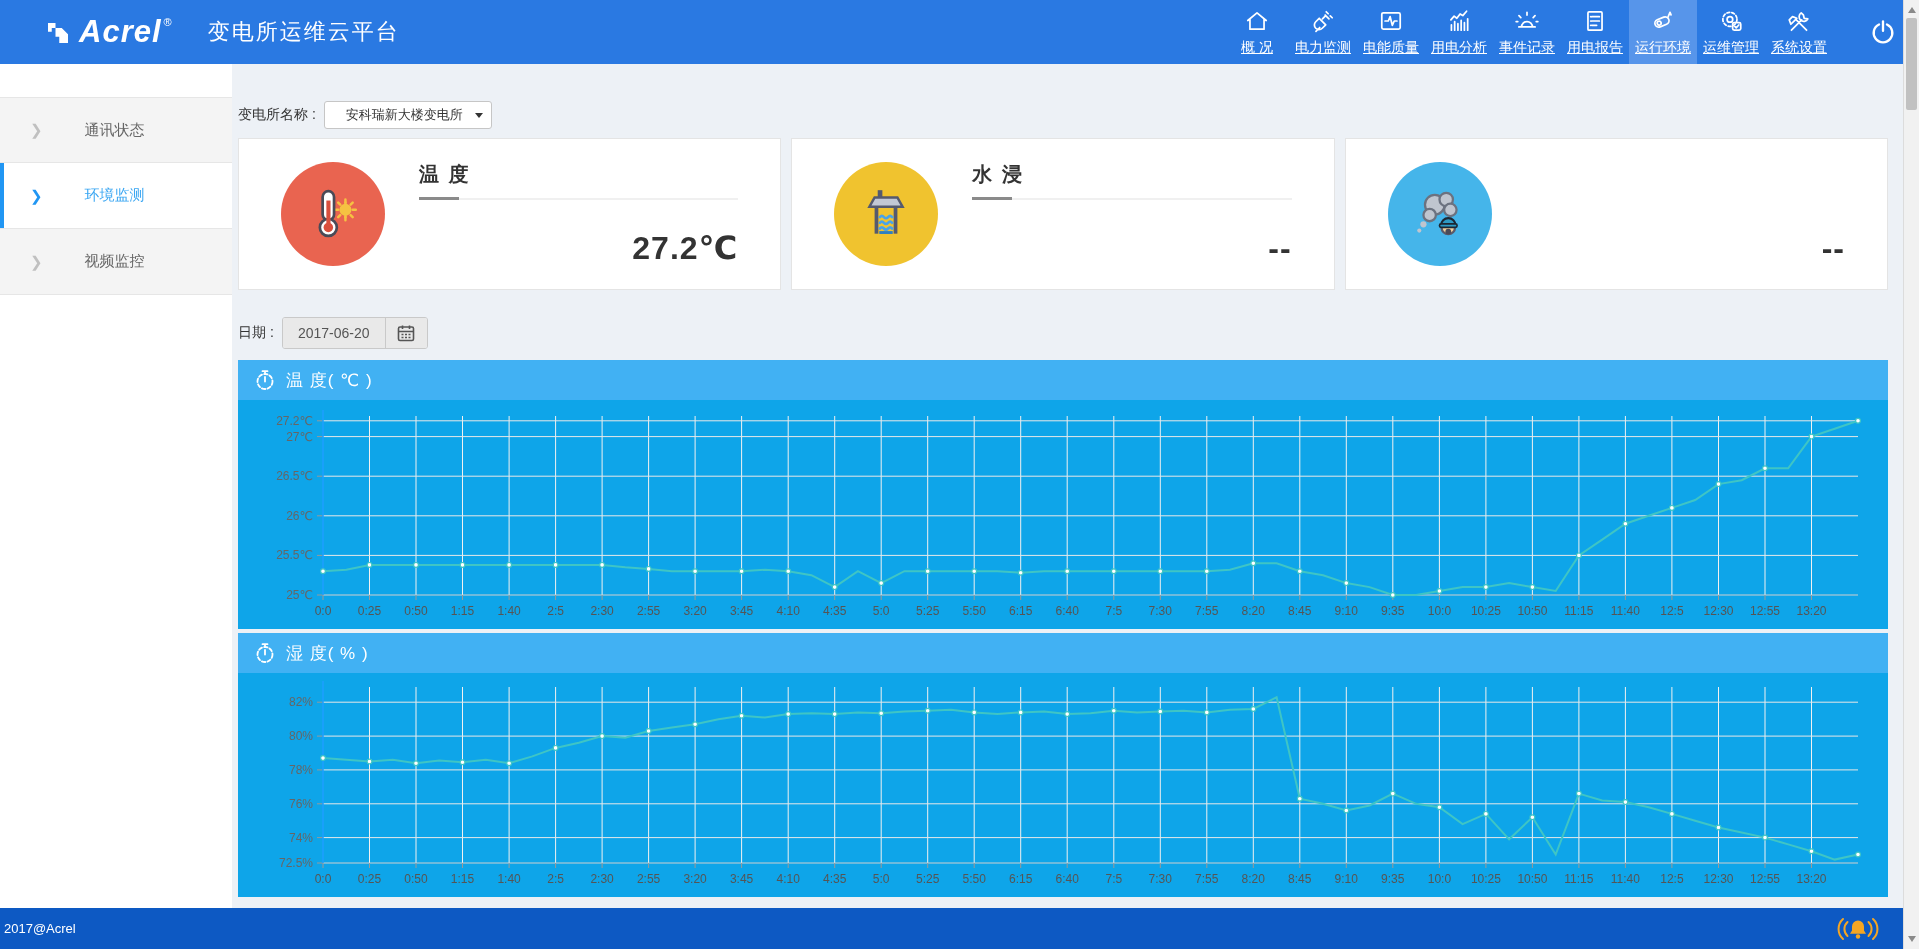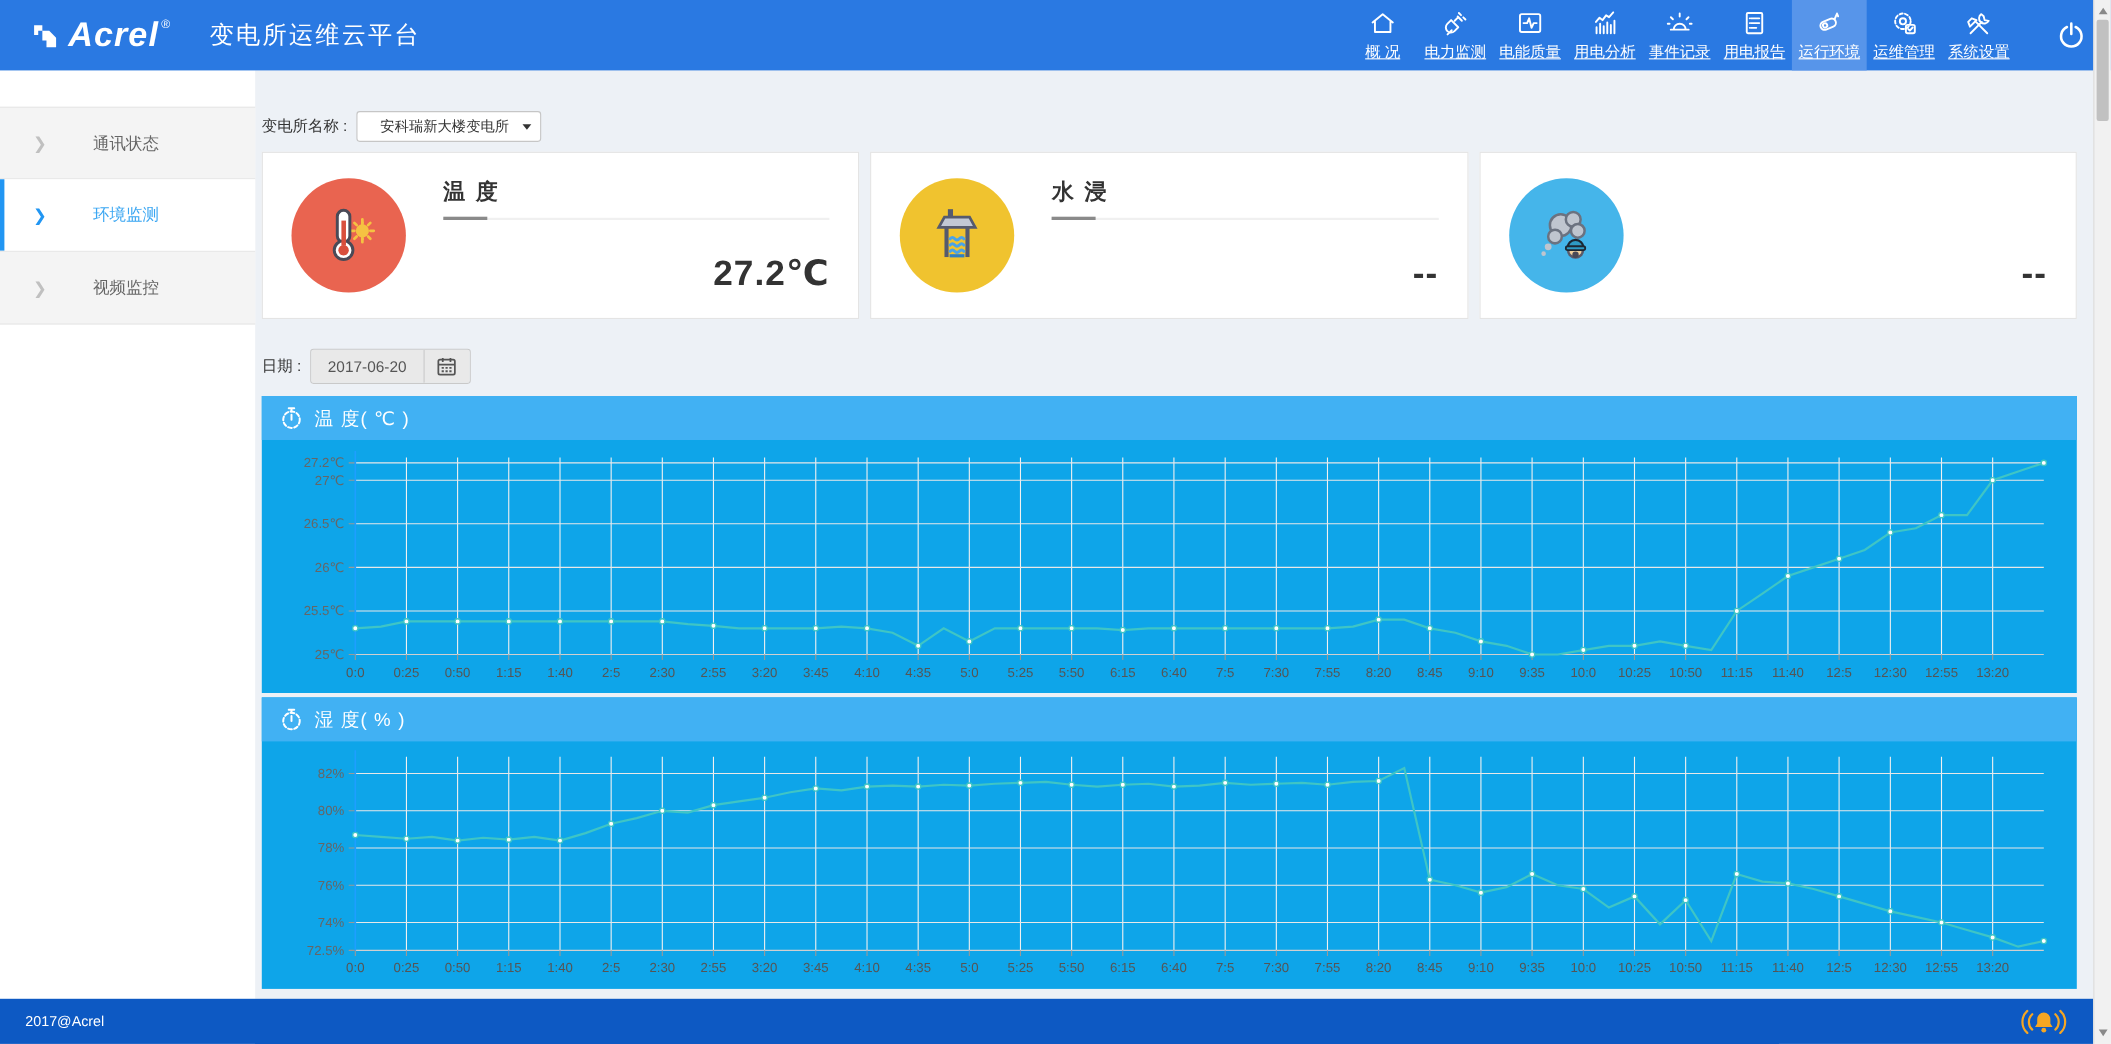--- a/index.html
+++ b/index.html
@@ -1,21 +1,21 @@
 <!DOCTYPE html>
 <html><head>
 <meta charset="utf-8">
 <style>
   * { box-sizing: border-box; margin: 0; padding: 0; }
   html,body { width:1919px; height:949px; overflow:hidden; }
   body { font-family:"Liberation Sans","DejaVu Sans",sans-serif; background:#edf1f6; position:relative; }
 
   
   .header { position:absolute; left:0; top:0; width:1919px; height:64px; background:#2a79e2; display:flex; align-items:center; z-index:5; }
-  .logo-wrap { display:flex; align-items:flex-start; padding-left:26px; color:#fff; }
+  .logo-wrap { display:flex; align-items:flex-start; padding-left:43px; color:#fff; }
   .logo-mark { margin-top:8px; }
   .logo-text { font-size:31px; font-weight:bold; font-style:italic; letter-spacing:1px; margin-left:6px; line-height:44px; }
   .logo-reg { font-size:11px; margin-top:6px; margin-left:2px; }
   .app-title { color:#fff; font-size:22px; margin-left:36px; letter-spacing:2px; align-self:center; }
   .nav { margin-left:auto; display:flex; align-items:stretch; height:100%; padding-right:14px; }
   .nav-item { min-width:64px; padding:0 6px; display:flex; flex-direction:column; align-items:center; justify-content:center; gap:5px; color:#fff; cursor:pointer;text-decoration:underline; }
   .nav-item.active { background:#5795ea; }
   .nav-label { font-size:14px; white-space:nowrap; }
   .nav-power { width:72px; display:flex; align-items:center; justify-content:center; cursor:pointer; }
 
@@ -29,38 +29,38 @@
 
   
   .content { position:absolute; left:232px; top:64px; right:16px; bottom:41px; padding:36px 15px 0 6px; overflow:hidden; }
 
   .select-row { display:flex; align-items:center; height:30px; margin-bottom:8px; }
   .row-label { font-size:14px; color:#333; }
   .station-select { margin-left:8px; width:168px; height:28px; background:#fff; border:1px solid #c6c6c6; border-radius:3px; font-size:13px; color:#333; display:flex; align-items:center; padding:0 22px 0 21px; position:relative; cursor:pointer; }
   .caret { position:absolute; right:8px; top:11px; width:0; height:0; border-left:4px solid transparent; border-right:4px solid transparent; border-top:5px solid #333; }
 
   .cards { display:flex; gap:10px; margin-bottom:27px; }
-  .card { flex:1; background:#fff; border:1px solid #e4e4e4; height:152px; display:flex; align-items:center; padding:0 26px; }
+  .card { flex:1; background:#fff; border:1px solid #e4e4e4; height:152px; display:flex; align-items:center; padding:0 42px; }
   .card-icon { width:104px; height:104px; border-radius:50%; flex:none; display:flex; align-items:center; justify-content:center; }
   .card-body { flex:1; margin-left:34px; display:flex; flex-direction:column; height:106px; }
   .card-title { font-size:20px; color:#333; font-weight:bold; letter-spacing:2px; padding-bottom:10px; border-bottom:2px solid #f0f0f0; position:relative; }
   .card-title::after { content:""; position:absolute; left:0; bottom:-2px; width:40px; height:3px; background:#8a8a8a; }
   .card-value { margin-top:auto; font-size:32px; font-weight:bold; color:#333; text-align:right; letter-spacing:1px; }
 
   .date-row { display:flex; align-items:center; margin-bottom:11px; }
   .date-group { margin-left:8px; display:flex; border:1px solid #c9c9c9; border-radius:3px; overflow:hidden; }
   .date-input { width:102px; height:30px; background:#e9e9e9; display:flex; align-items:center; justify-content:center; font-size:14px; color:#555; }
   .date-btn { width:42px; height:30px; background:#e9e9e9; border-left:1px solid #c9c9c9; display:flex; align-items:center; justify-content:center; cursor:pointer; }
 
   .panel { background:#0ea5e9; margin-bottom:4px; }
   .panel-header { height:40px; background:#41b1f3; color:#fff; display:flex; align-items:center; padding-left:16px; font-size:17px; letter-spacing:1px; gap:10px; }
   .panel-chart { width:100%; overflow:hidden; }
 
   
-  .footer { position:absolute; left:0; bottom:0; width:1903px; height:41px; background:#0d59c3; color:#fff; display:flex; align-items:center; padding-left:23px; font-size:13px; z-index:6; }
+  .footer { position:absolute; left:0; bottom:0; width:1903px; height:41px; background:#0d59c3; color:#fff; display:flex; align-items:center; padding-left:4px; font-size:13px; z-index:6; }
   .bell-wrap { position:absolute; right:22px; top:8px; }
 
   
   .scrollbar { position:absolute; right:0; top:0; width:16px; height:949px; background:#f1f1f1; border-left:1px solid #dcdcdc; z-index:10; }
   .sb-arrow-up { position:absolute; top:7px; left:4px; width:0; height:0; border-left:4px solid transparent; border-right:4px solid transparent; border-bottom:6px solid #8a8a8a; }
   .sb-arrow-down { position:absolute; bottom:7px; left:4px; width:0; height:0; border-left:4px solid transparent; border-right:4px solid transparent; border-top:6px solid #8a8a8a; }
   .sb-thumb { position:absolute; top:18px; left:2px; width:11px; height:92px; background:#c1c1c1; border-radius:2px; }
 </style>
 </head>
 <body>

